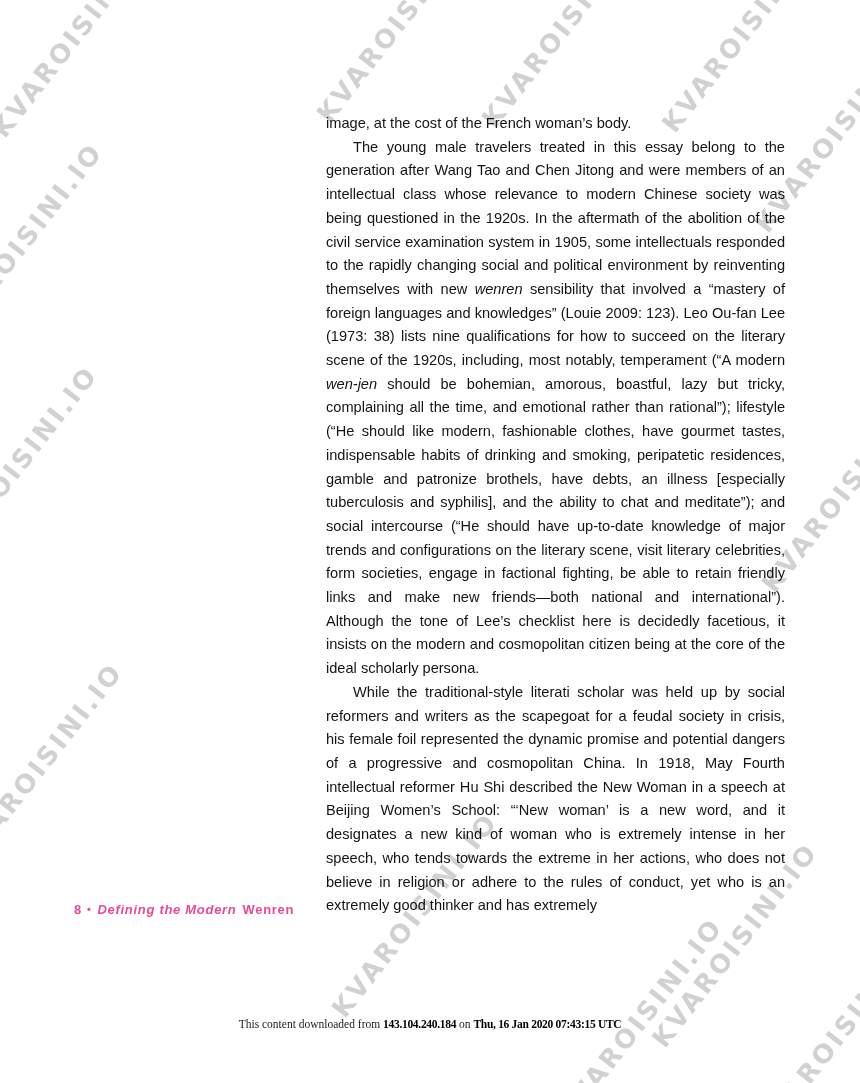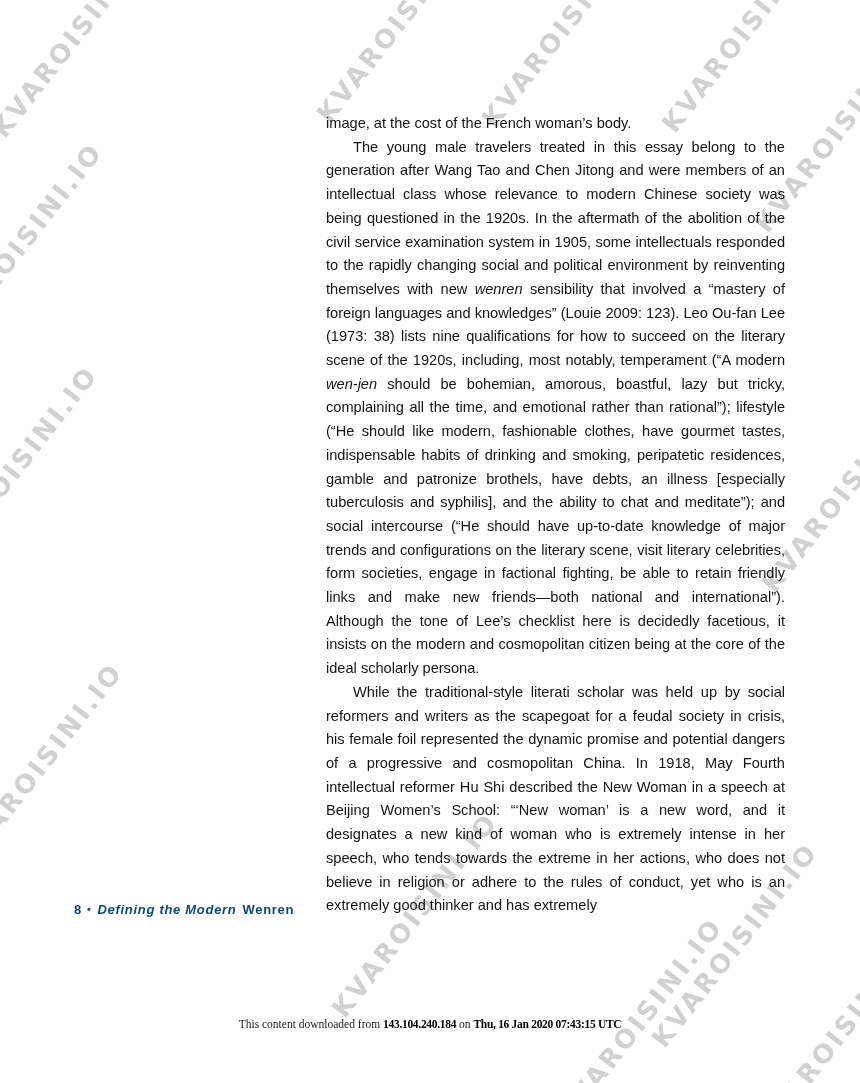--- a/index.html
+++ b/index.html
@@ -56,21 +56,21 @@
   }
 
   
   .page-footer {
     position: absolute;
     left: 74px;
     top: 902px;
     font-size: 13px;
     font-weight: bold;
     letter-spacing: 0.7px;
-    color: #0c4a6e;
+    color: #ec4899;
     white-space: nowrap;
   }
   .page-footer .pg-num { margin-right: 5px; }
   .page-footer .bullet { margin-right: 6px; font-size: 11px; vertical-align: 1px; }
   .page-footer .ftitle-it { font-style: italic; margin-right: 6px; }
 
   
   .jstor-notice {
     position: absolute;
     left: 0;

